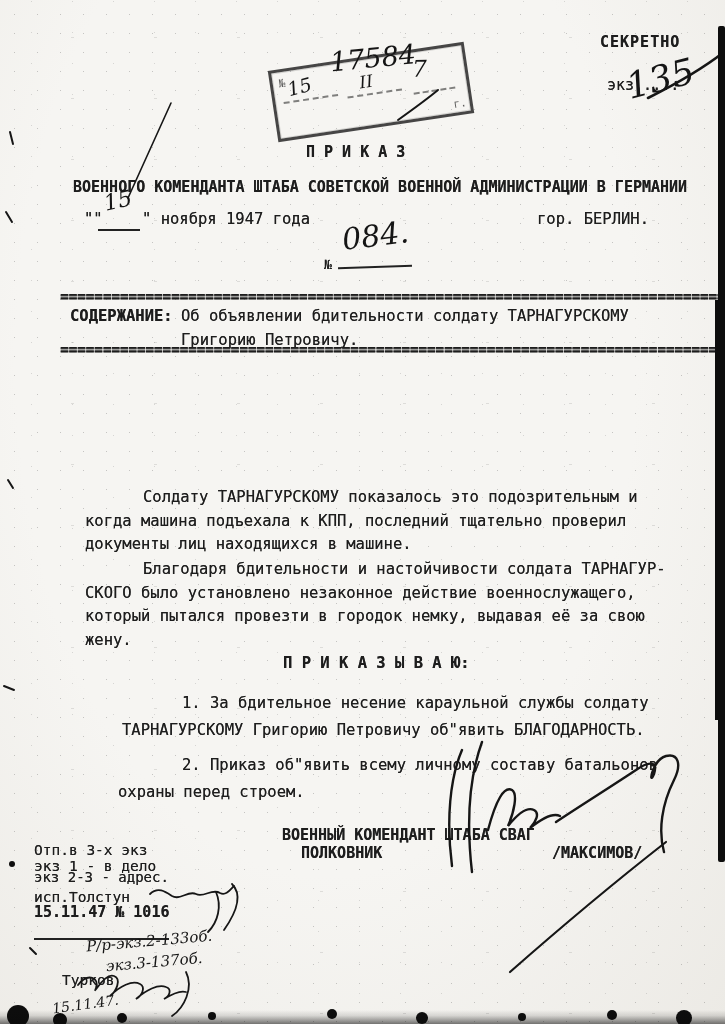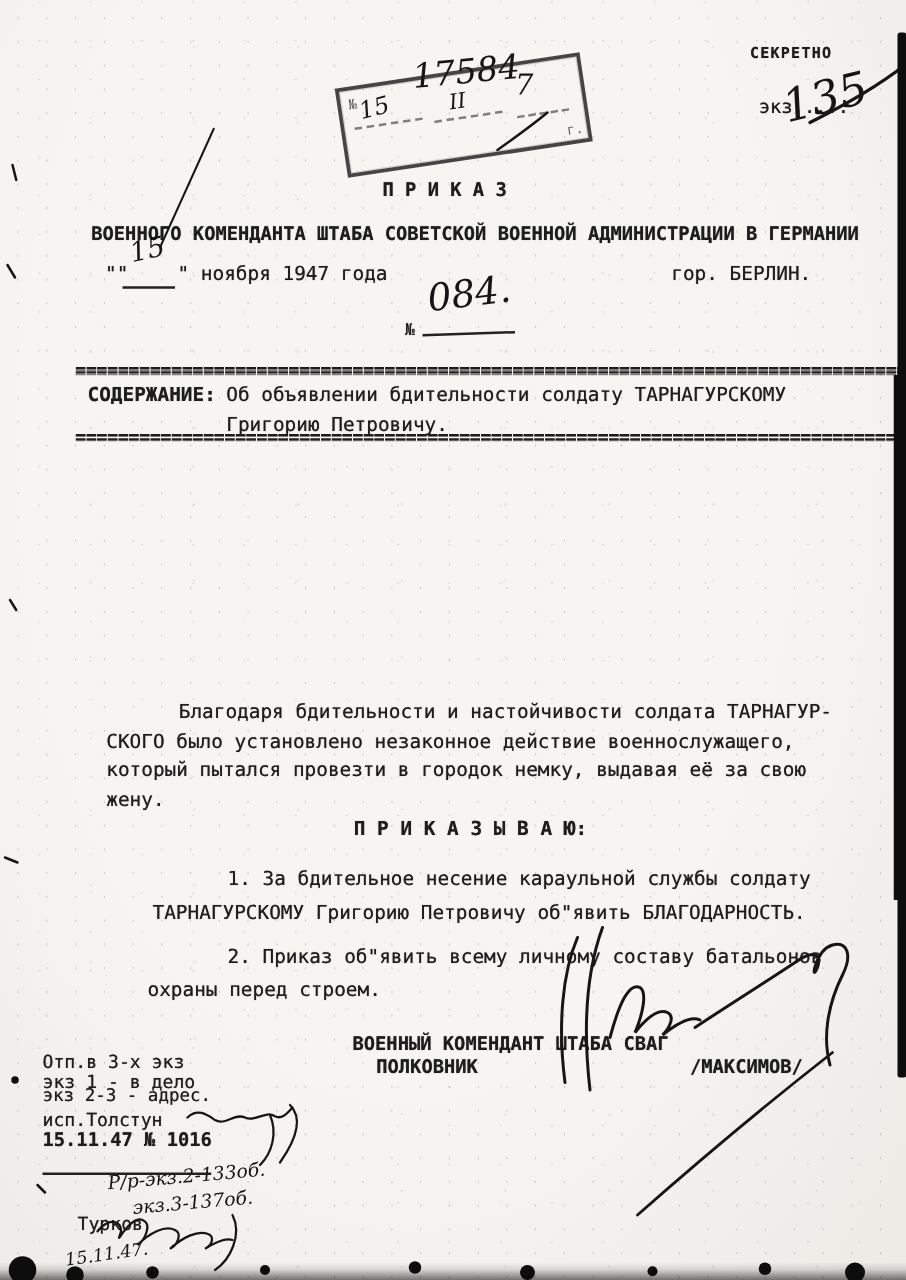--- a/index.html
+++ b/index.html
@@ -42,21 +42,21 @@
   .edge-right2{position:absolute;right:0;top:300px;height:420px;width:10px;background:#0d0d0d;}
   .bottom-band{position:absolute;left:0;right:0;bottom:0;height:14px;
       background:linear-gradient(to top, rgba(10,10,10,.55), rgba(10,10,10,.12) 60%, transparent);}
   svg.overlay{position:absolute;left:0;top:0;pointer-events:none;}
 </style>
 </head>
 <body>
 
 <div class="page">
 
-  <div class="t b" style="left:600px;top:31px;letter-spacing:1px;font-size:12px;">СЕКРЕТНО</div>
+  <div class="t b" style="left:600px;top:31px;letter-spacing:1px;font-size:15px;">СЕКРЕТНО</div>
   <div class="t" style="left:607px;top:50px;font-size:15px;margin-top:24px;">экз.....</div>
   <div class="hw" style="left:626px;top:58px;font-size:36px;transform:rotate(-14deg);">135</div>
 
   <div class="stamp">
     <span class="fld" style="left:6px;top:5px;">№</span>
     <span class="dash" style="left:8px;top:30px;width:55px;"></span>
     <span class="dash" style="left:72px;top:34px;width:55px;"></span>
     <span class="dash" style="left:138px;top:40px;width:42px;"></span>
     <span class="fld" style="right:3px;bottom:2px;">г.</span>
     <span class="hw" style="left:60px;top:-16px;font-size:27px;transform:rotate(3deg);">17584</span>
@@ -77,20 +77,23 @@
   <div class="t" style="left:324px;top:253px;font-size:13px;">№</div>
   <div class="hw" style="left:342px;top:218px;font-size:30px;transform:rotate(-7deg);">084.</div>
   <div class="uline" style="left:338px;top:266px;width:74px;transform:rotate(-2deg);"></div>
 
   <div class="sep" style="top:288px;">================================================================================</div>
   <div class="t b" style="left:70px;top:305px;">СОДЕРЖАНИЕ:</div>
   <div class="t ml" style="left:181px;top:305px;">Об объявлении бдительности солдату ТАРНАГУРСКОМУ
 Григорию Петровичу.</div>
   <div class="sep" style="top:341px;">================================================================================</div>
 
+  <div class="t ml" style="left:85px;top:486px;text-indent:58px;">Солдату ТАРНАГУРСКОМУ показалось это подозрительным и
+когда машина подъехала к КПП, последний тщательно проверил
+документы лиц находящихся в машине.</div>
   <div class="t ml" style="left:85px;top:558px;text-indent:58px;">Благодаря бдительности и настойчивости солдата ТАРНАГУР-
 СКОГО было установлено незаконное действие военнослужащего,
 который пытался провезти в городок немку, выдавая её за свою
 жену.</div>
 
   <div class="t b" style="left:283px;top:652px;">П Р И К А З Ы В А Ю:</div>
   <div class="t ml" style="left:122px;top:690px;text-indent:60px;line-height:27px;">1. За бдительное несение караульной службы солдату
 ТАРНАГУРСКОМУ Григорию Петровичу об"явить БЛАГОДАРНОСТЬ.</div>
   <div class="t ml" style="left:118px;top:752px;text-indent:64px;line-height:27px;">2. Приказ об"явить всему личному составу батальонов
 охраны перед строем.</div>

